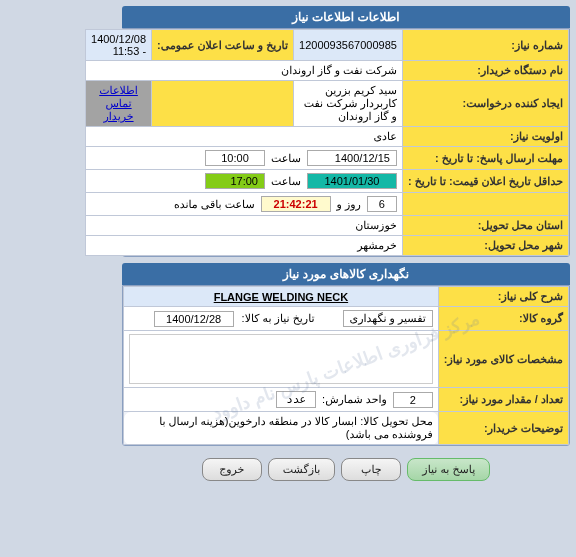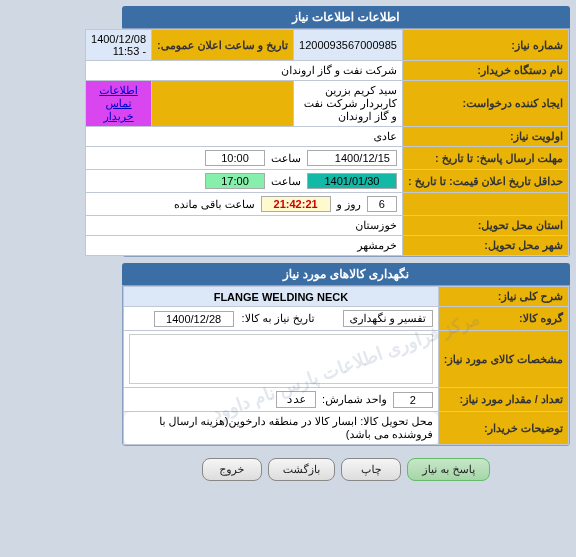--- a/index.html
+++ b/index.html
@@ -38,38 +38,38 @@
       width: 100%;
       border-collapse: collapse;
     }
     .info-table td {
       padding: 3px 5px;
       border: 1px solid #c0c8d8;
       font-size: 11px;
       vertical-align: middle;
     }
     .label-cell {
-      background: #eab308;
+      background: #fde047;
       color: #333;
       font-weight: bold;
       white-space: nowrap;
       text-align: right;
       width: auto;
       min-width: 60px;
     }
     .value-cell {
       background: white;
       text-align: right;
     }
     .value-cell-blue {
       background: #dce8f8;
       text-align: right;
     }
     .link-cell {
-      background: #d946ef;
+      background: #a3a3a3;
       color: #0000cc;
       text-decoration: underline;
       cursor: pointer;
       text-align: center;
     }
     .bottom-buttons {
       display: flex;
       flex-direction: row;
       justify-content: center;
       gap: 6px;
@@ -153,21 +153,21 @@
           </span>
         </td>
       </tr>
 
       <tr>
         <td class="label-cell">حداقل تاریخ اعلان قیمت: تا تاریخ :</td>
         <td class="value-cell" colspan="3">
           <span style="display:inline-flex; align-items:center; gap:6px; direction:rtl;">
             <span style="border:1px solid #aaa; background:#14b8a6; padding:1px 6px; min-width:90px; display:inline-block; text-align:center;">1401/01/30</span>
             <span>ساعت</span>
-            <span style="border:1px solid #aaa; background:#86efac; padding:1px 6px; min-width:60px; display:inline-block; text-align:center;">17:00</span>
+            <span style="border:1px solid #aaa; background:#84cc16; padding:1px 6px; min-width:60px; display:inline-block; ">17:00</span>
           </span>
         </td>
       </tr>
 
       <tr>
         <td class="label-cell"></td>
         <td class="value-cell" colspan="3">
           <span style="display:inline-flex; align-items:center; gap:6px; direction:rtl;">
             <span style="border:1px solid #aaa; background:white; padding:1px 6px; min-width:30px; display:inline-block; text-align:center;">6</span>
             <span>روز و</span>
@@ -192,21 +192,21 @@
 
   <div class="section-header">نگهداری کالاهای مورد نیاز</div>
 
   <div class="section-box watermark">
     <div class="watermark-text">مرکز فراوری اطلاعات پارس نام داوود</div>
     <table class="info-table">
 
       <tbody>
           <tr>
         <td class="label-cell" style="width:130px;">شرح کلی نیاز:</td>
-        <td class="value-cell-blue" style="font-weight:bold; text-align:center;">FLANGE WELDING NECK</td>
+        <td class="value-cell-blue" style="font-weight:bold; text-align:center;text-decoration:underline;">FLANGE WELDING NECK</td>
       </tr>
 
       <tr>
         <td class="label-cell">گروه کالا:</td>
         <td class="value-cell">
           <span style="display:inline-flex; align-items:center; gap:8px; direction:rtl; width:100%;">
             <span style="border:1px solid #aaa; background:white; padding:1px 6px; min-width:80px; display:inline-block;">تفسیر و نگهداری</span>
             <span style="margin-right:20px;">تاریخ نیاز به کالا:</span>
             <span style="border:1px solid #aaa; background:white; padding:1px 6px; min-width:80px; display:inline-block; text-align:center;">1400/12/28</span>
           </span>

